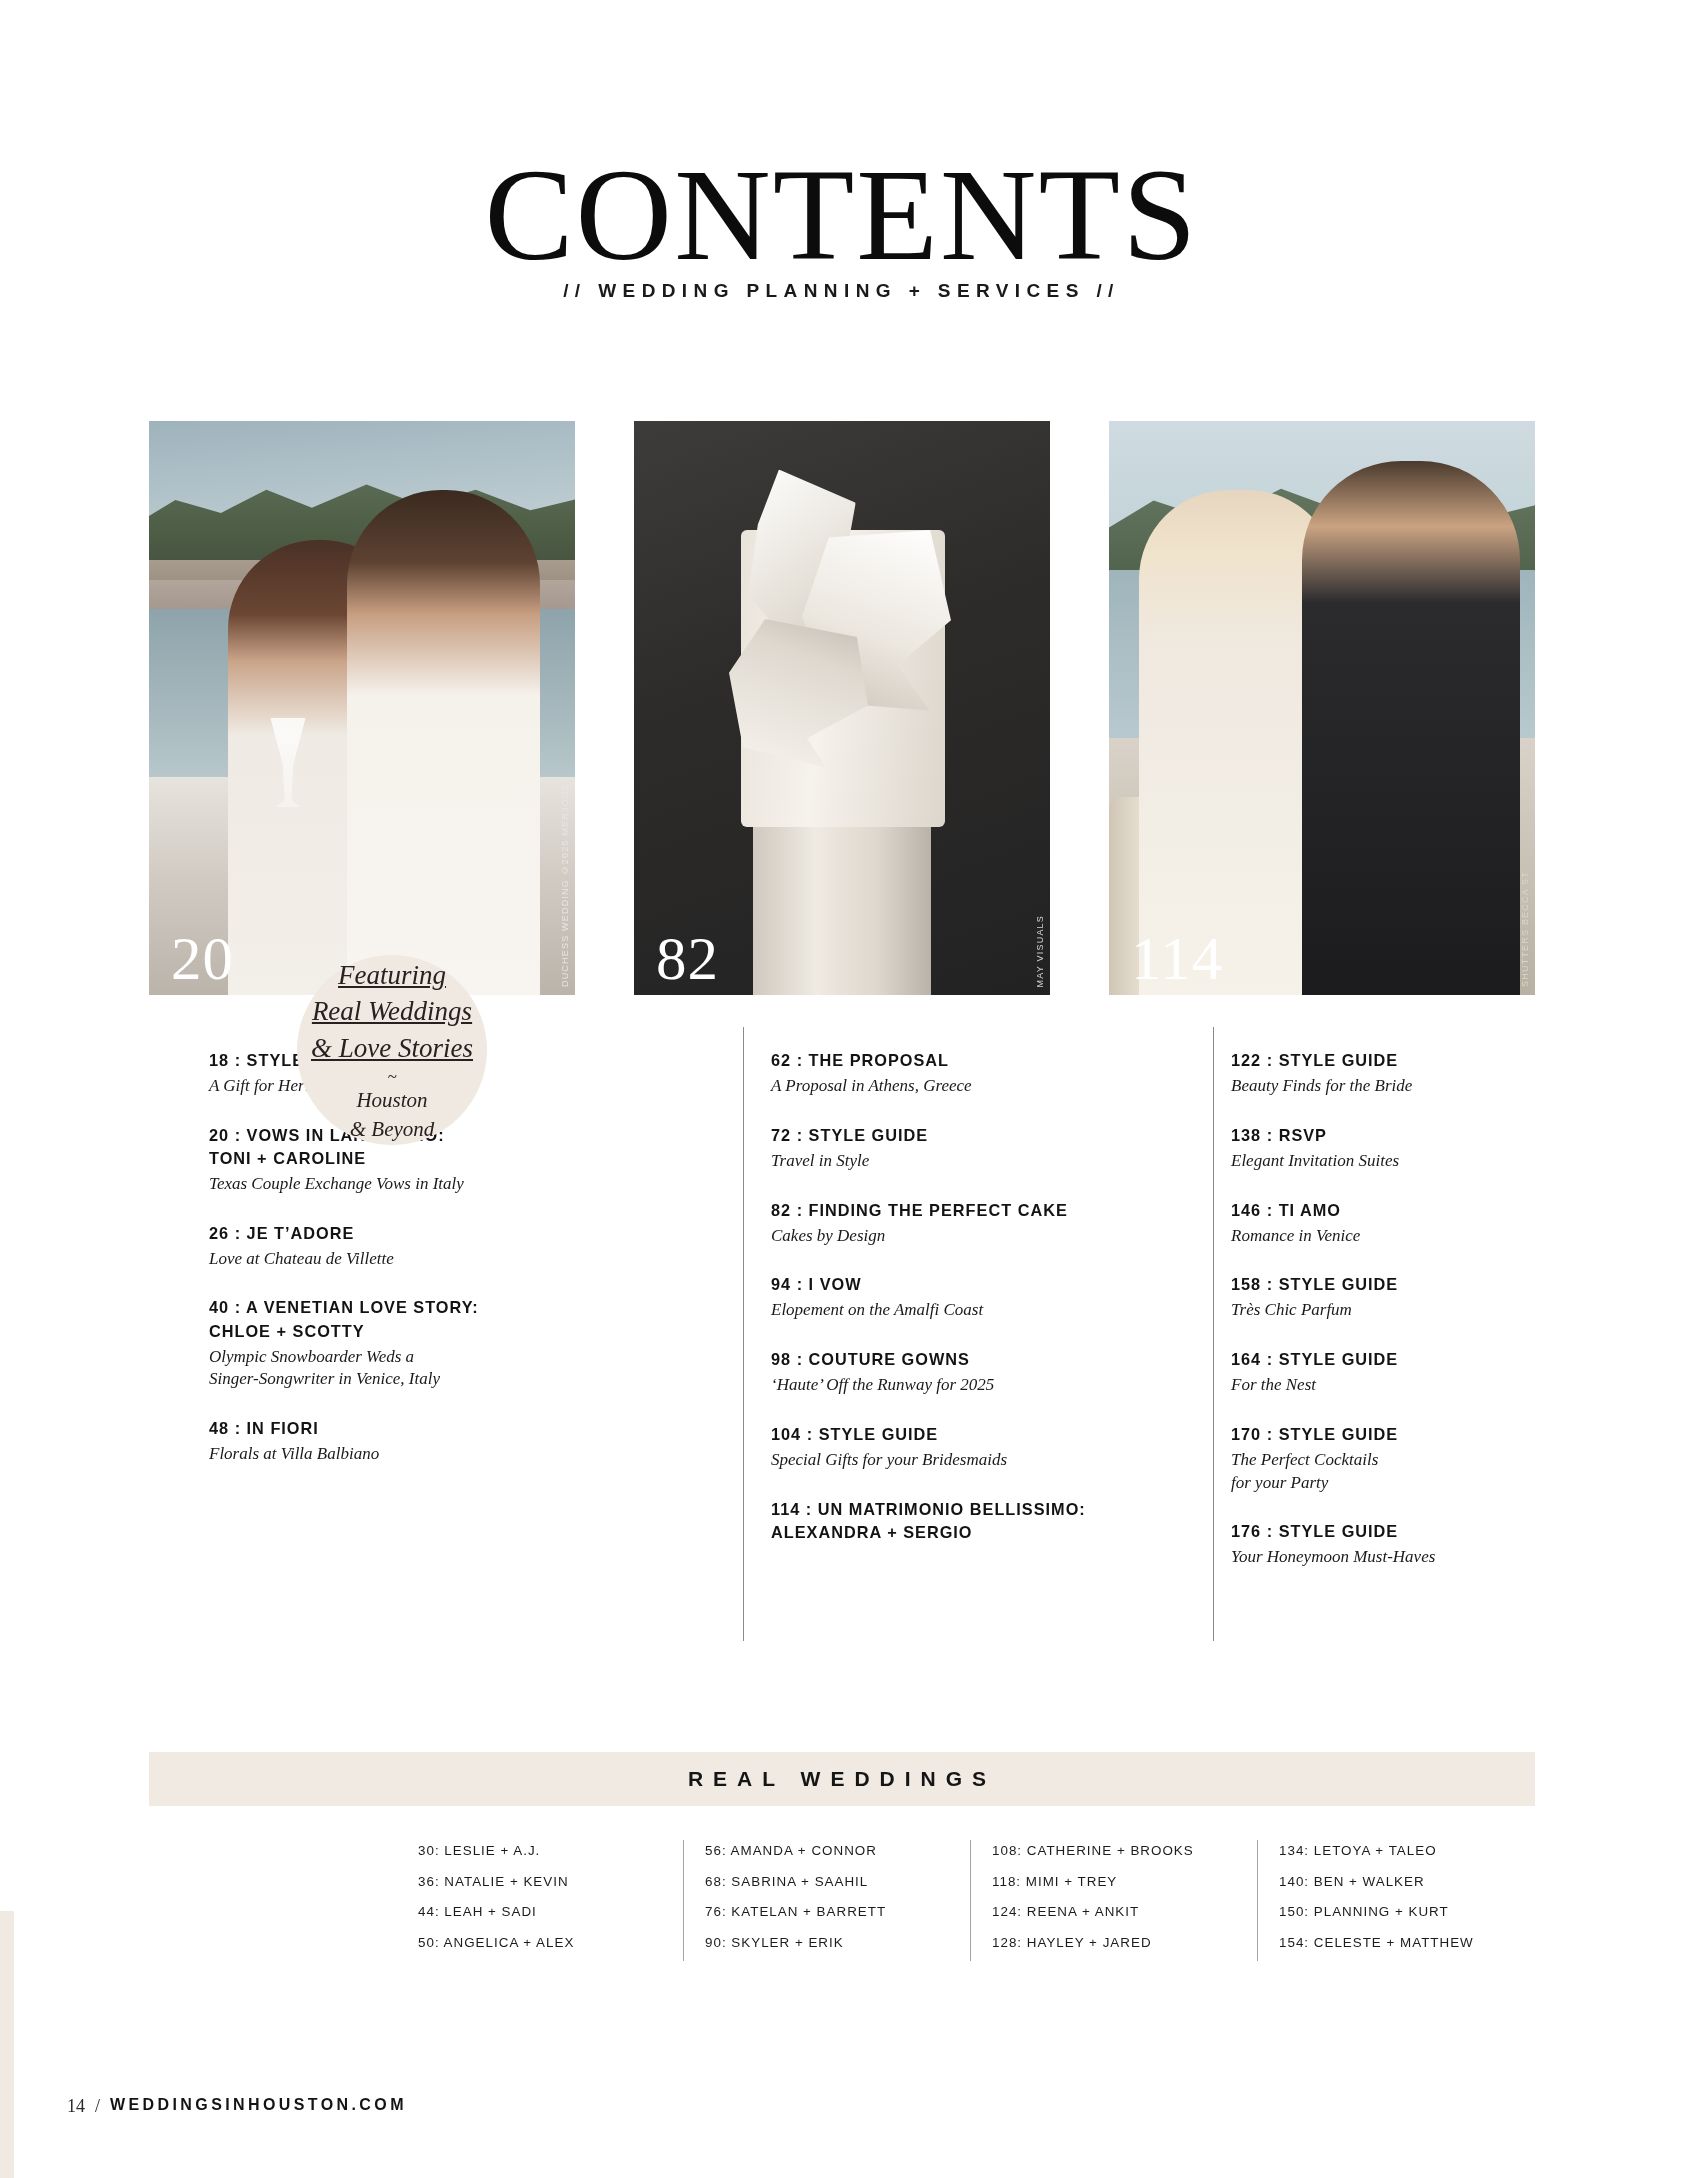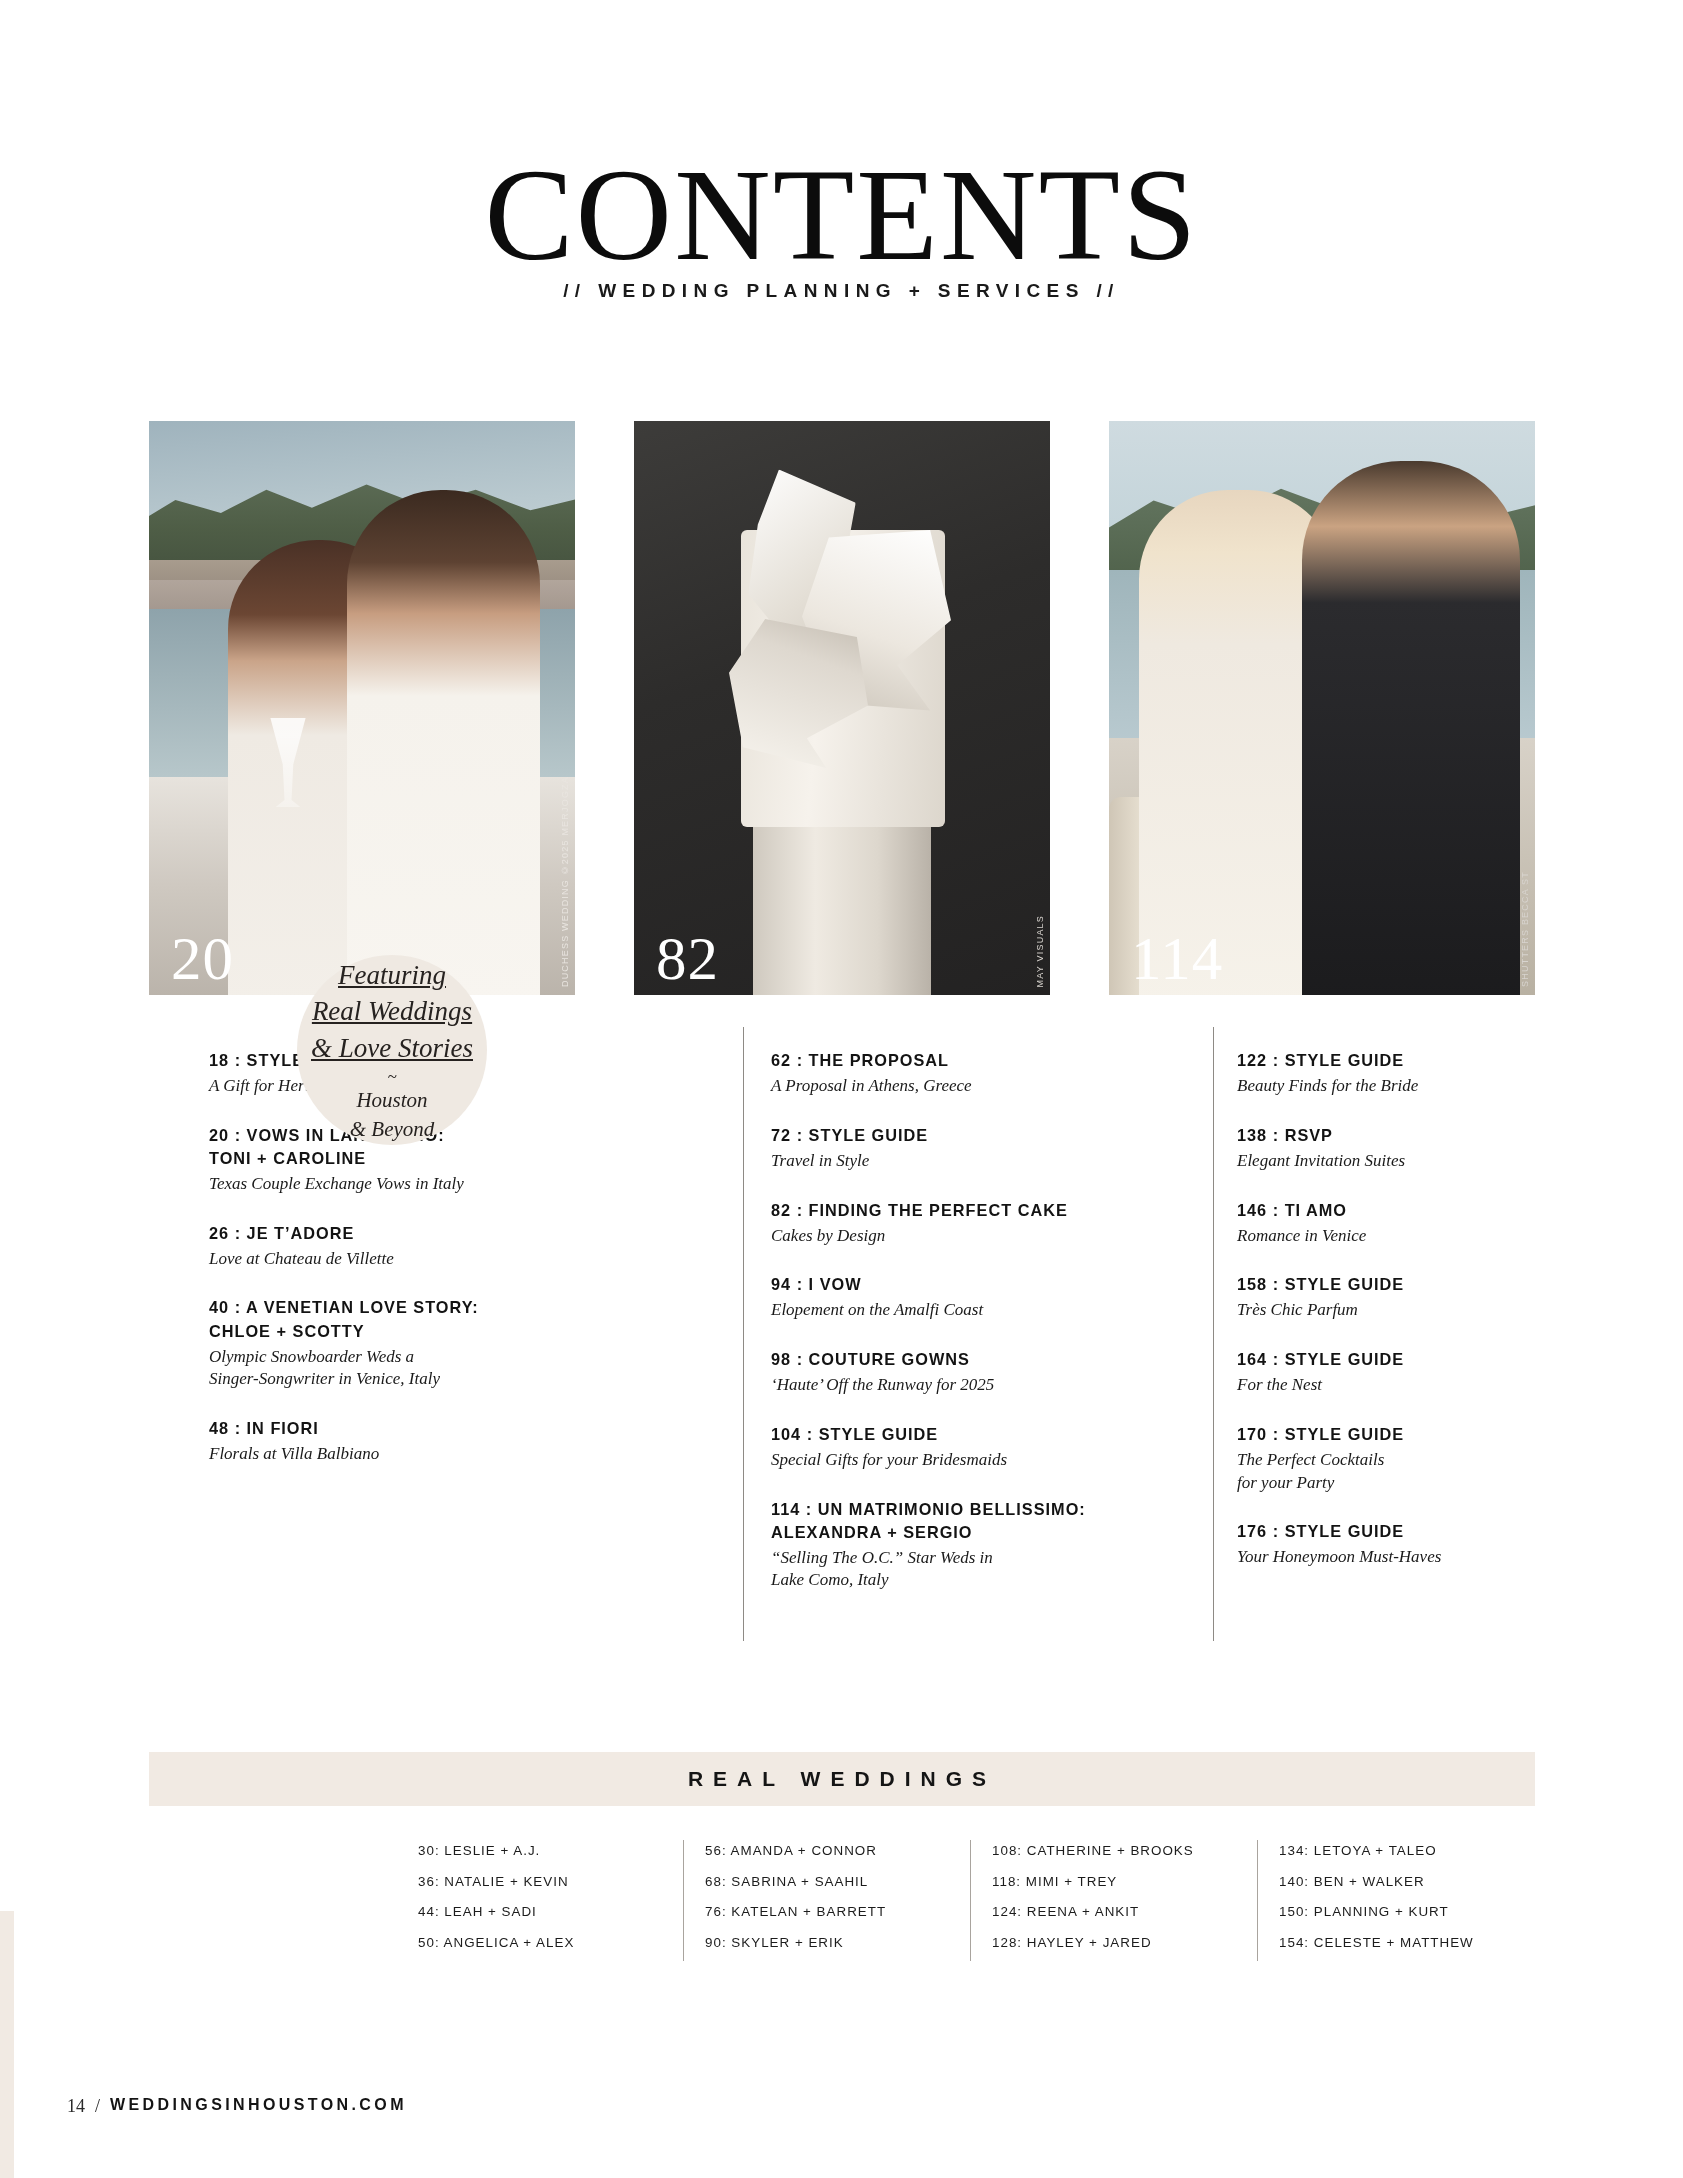--- a/index.html
+++ b/index.html
@@ -203,21 +203,21 @@
     top: 1049px;
     left: 149px;
     width: 1386px;
   }
   .col {
     position: absolute;
     top: 0;
   }
   #col-1 { left: 50px; width: 347px; }
   #col-2 { left: 604px; width: 436px; padding-left: 18px; }
-  #col-3 { left: 1064px; width: 327px; padding-left: 24px; }
+  #col-3 { left: 1064px; width: 327px; padding-left: 18px; }
   .col-rule {
     position: absolute;
     top: 0;
     width: 1px;
     background: #8e8a85;
   }
   #rule-1 { left: 594px; top: -22px; height: 614px; }
   #rule-2 { left: 1064px; top: -22px; height: 614px; }
 
   .entry { margin-bottom: 26px; }
@@ -429,21 +429,20 @@
         <div class="entry">
           <div class="entry-title">98 : COUTURE GOWNS</div>
           <div class="entry-sub">‘Haute’ Off the Runway for 2025</div>
         </div>
         <div class="entry">
           <div class="entry-title">104 : STYLE GUIDE</div>
           <div class="entry-sub">Special Gifts for your Bridesmaids</div>
         </div>
         <div class="entry">
           <div class="entry-title">114 : UN MATRIMONIO BELLISSIMO:<br>ALEXANDRA + SERGIO</div>
-          <div class="entry-sub">“Selling The O.C.” Star Weds in<br>Lake Como, Italy</div>
         </div>
       </div>
   </div>
   <div class="col" id="col-3">
     <div id="col-3-entries">
         <div class="entry">
           <div class="entry-title">122 : STYLE GUIDE</div>
           <div class="entry-sub">Beauty Finds for the Bride</div>
         </div>
         <div class="entry">

